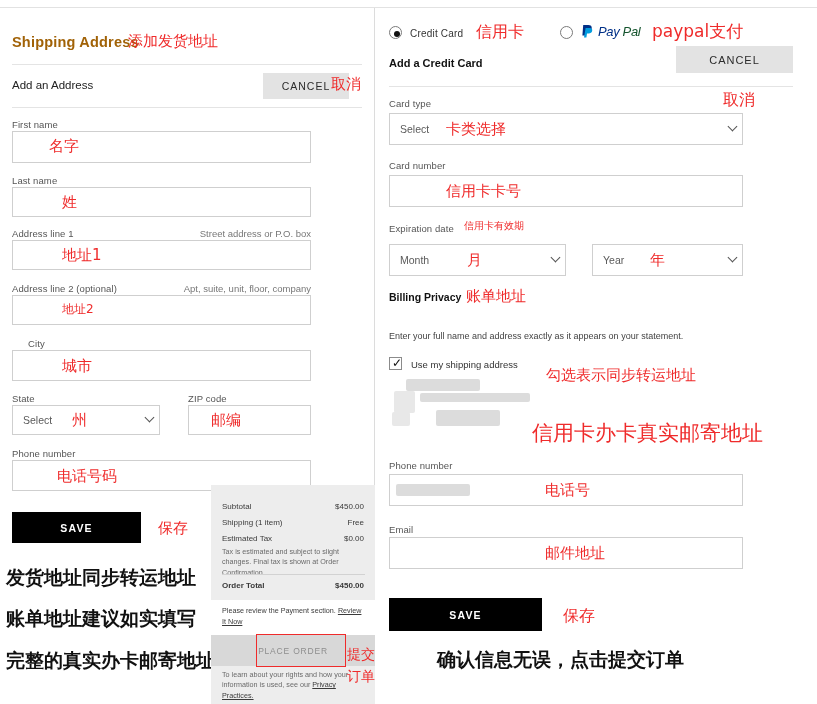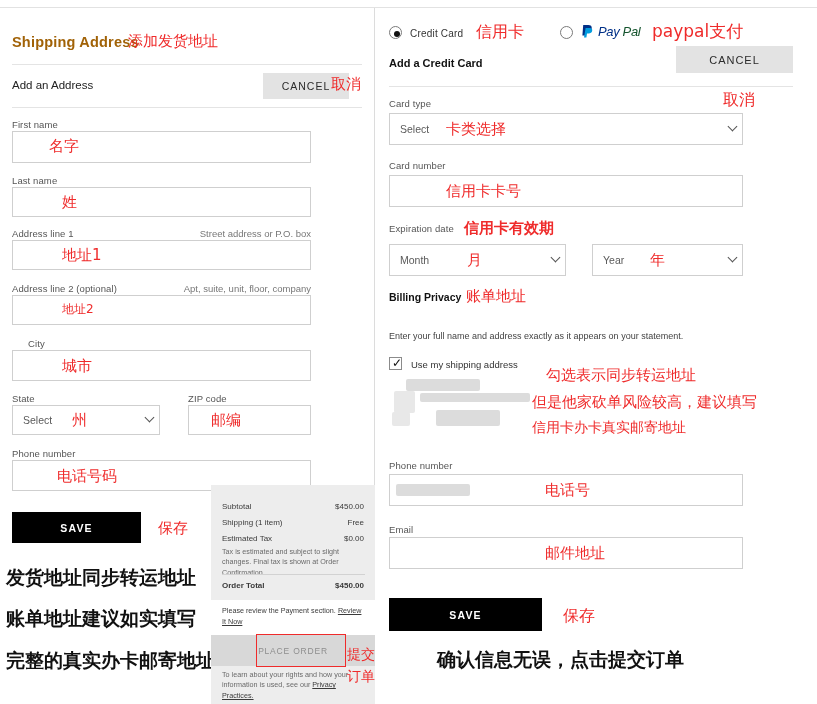--- a/index.html
+++ b/index.html
@@ -259,21 +259,21 @@
       <span class="select-ph">Select</span>
       <span class="chev"></span>
     </div>
     <div class="anno" style="left:66px; top:112px; font-size:15px;">卡类选择</div>
 
     <div class="fld-label" style="left:9px; top:152px;">Card number</div>
     <div class="input-box" style="left:9px; top:167px; width:354px; height:32px;"></div>
     <div class="anno" style="left:66px; top:174px; font-size:15px;">信用卡卡号</div>
 
     <div class="fld-label" style="left:9px; top:215px;">Expiration date</div>
-    <div class="anno" style="left:84px; top:211px; font-size:15px;font-weight:bold;">信用卡有效期</div>
+    <div class="anno" style="left:84px; top:211px; font-size:10px;">信用卡有效期</div>
 
     <div class="select-box" style="left:9px; top:236px; width:177px; height:32px;">
       <span class="select-ph">Month</span>
       <span class="chev"></span>
     </div>
     <div class="anno" style="left:87px; top:243px; font-size:15px;">月</div>
 
     <div class="select-box" style="left:212px; top:236px; width:151px; height:32px;">
       <span class="select-ph">Year</span>
       <span class="chev"></span>
@@ -290,22 +290,21 @@
     </div>
     <div style="position:absolute; left:31px; top:351px; font-size:9.5px; color:#333;">Use my shipping address</div>
     <div class="anno" style="left:166px; top:358px; font-size:15px;">勾选表示同步转运地址</div>
 
     <div class="redact" style="left:26px; top:371px; width:74px; height:12px;"></div>
     <div class="redact-l" style="left:14px; top:383px; width:21px; height:22px;"></div>
     <div class="redact" style="left:40px; top:385px; width:110px; height:9px;"></div>
     <div class="redact-l" style="left:12px; top:404px; width:18px; height:14px;"></div>
     <div class="redact" style="left:56px; top:402px; width:64px; height:16px;"></div>
 
-    <div class="anno" style="left:152px; top:385px; font-size:15px;">但是他家砍单风险较高，建议填写</div>
-    <div class="anno" style="left:152px; top:411px; font-size:14px;">信用卡办卡真实邮寄地址</div>
+    <div class="anno" style="left:152px; top:411px; font-size:21px;">信用卡办卡真实邮寄地址</div>
 
     <div class="fld-label" style="left:9px; top:452px;">Phone number</div>
     <div class="input-box" style="left:9px; top:466px; width:354px; height:32px;"></div>
     <div class="redact" style="left:16px; top:476px; width:74px; height:12px;"></div>
     <div class="anno" style="left:165px; top:473px; font-size:15px;">电话号</div>
 
     <div class="fld-label" style="left:9px; top:516px;">Email</div>
     <div class="input-box" style="left:9px; top:529px; width:354px; height:32px;"></div>
     <div class="anno" style="left:165px; top:536px; font-size:15px;">邮件地址</div>
 

